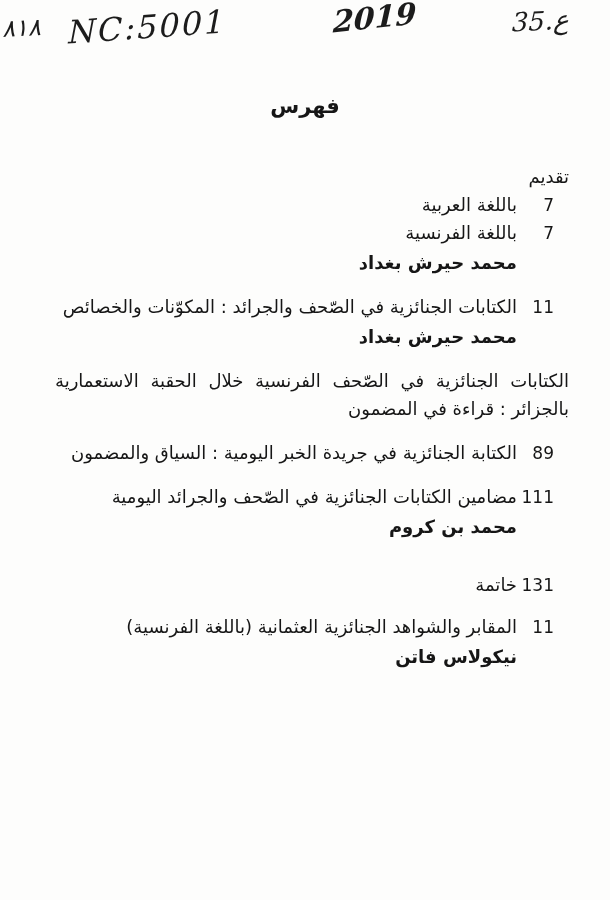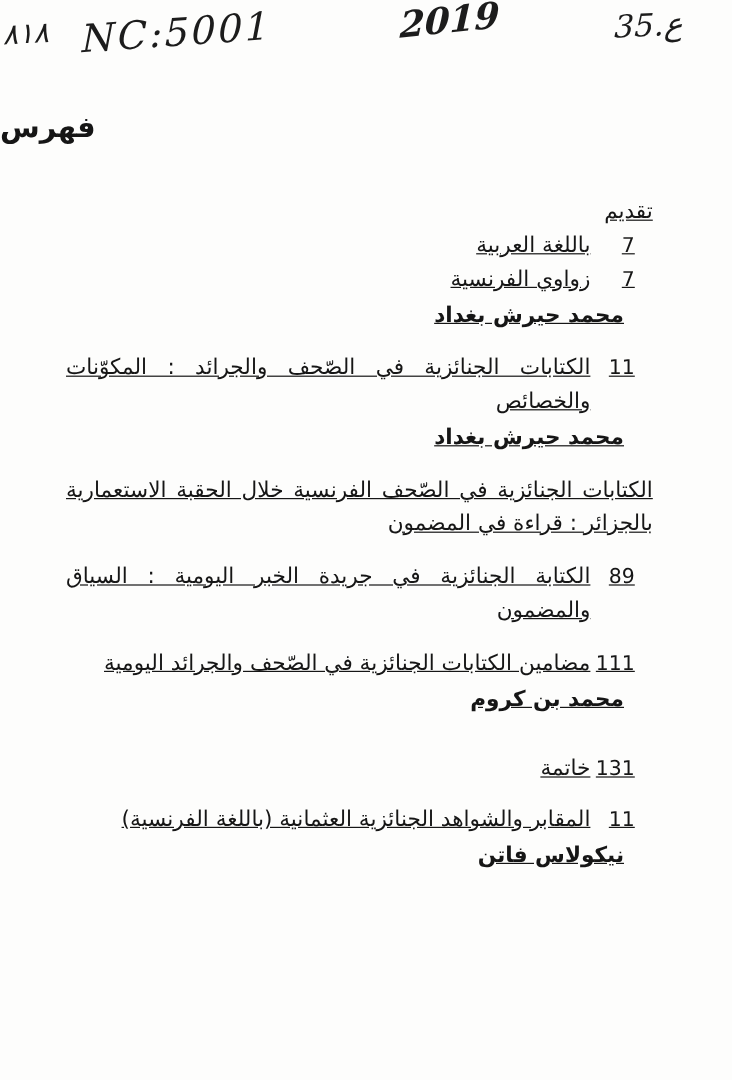--- a/index.html
+++ b/index.html
@@ -48,32 +48,32 @@
     font-size: 26px;
     direction: ltr;
     unicode-bidi: embed;
     transform: rotate(-3deg) skewX(-5deg);
   }
 
   
   .doc-title {
     margin: 0;
     padding-top: 88px;
-    font-size: 24px;
+    text-align: center;
+    font-size: 21px;
     font-weight: bold;
     line-height: 36px;
   }
 
   .toc {
     direction: rtl;
     margin-top: 39px;
-    padding: 0 66px 0 43px;
+    padding: 0 41px 0 43px;
     font-size: 18px;
     line-height: 28px;
-    text-decoration: underline;
   }
   .row { display: flex; }
   .row.header { display: block; text-align: right; }
   .row .num {
     flex: 0 0 52px;
     width: 52px;
     box-sizing: border-box;
     direction: ltr;
     text-align: right;
     padding-left: 0;
@@ -86,21 +86,21 @@
     margin-left: 12px;
   }
   .row .ttl.justify {
     text-align: justify;
     text-align-last: right;
   }
   .row.author {
     font-weight: bold;
     text-align: right;
     display: block;
-    margin-right: 24px;
+    margin-right: 52px;
     margin-top: 2px;
   }
   .mt-entry { margin-top: 16px; }
   .mt-lg    { margin-top: 14px; }
   .mt-xl    { margin-top: 30px; }
 </style>
 </head>
 <body>
 
 <div class="page">
@@ -118,21 +118,21 @@
       <span>تقديم</span>
     </div>
 
     <div class="row item">
       <span class="num">7</span>
       <span class="ttl">باللغة العربية</span>
     </div>
 
     <div class="row item">
       <span class="num">7</span>
-      <span class="ttl">زواوي الفرنسية</span>
+      <span class="ttl">باللغة الفرنسية</span>
     </div>
 
     <div class="row author">
       <span>محمد حيرش بغداد</span>
     </div>
 
     <div class="row item mt-entry">
       <span class="num">11</span>
       <span class="ttl justify">الكتابات الجنائزية في الصّحف والجرائد : المكوّنات والخصائص</span>
     </div>

